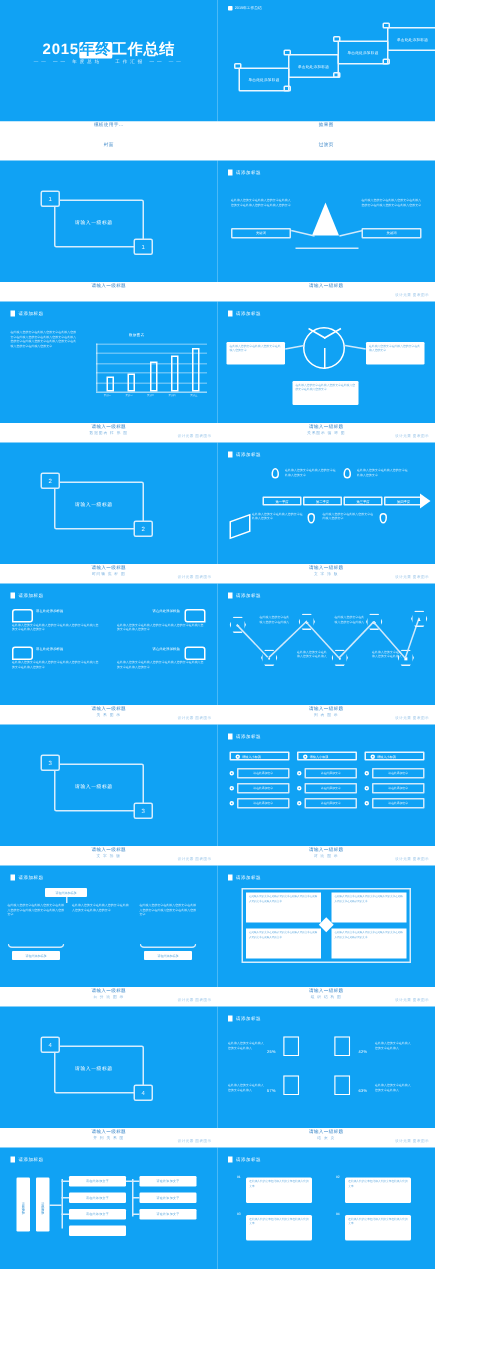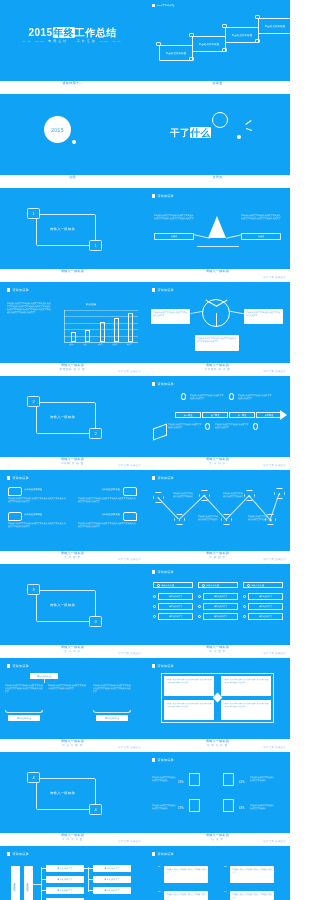--- a/index.html
+++ b/index.html
@@ -174,38 +174,20 @@
     <div class="cap">
         <div class="t">模板使用于…</div>
         <div class="s"></div>
       </div>
     <div class="cap">
         <div class="t">效果图</div>
         <div class="s"></div>
       </div>
   </div>
 
-  <div class="row">
-    <div class="slide">
-      <div class="circ2015" style="left:44px;top:22px;">
-        <span>2015</span>
-      </div>
-      <div class="dotsm" style="left:72px;top:46px;"></div>
-    </div>
-
-    <div class="slide">
-      <div class="bigcn" style="left:25px;top:33px;">
-        <span>干了</span><span class="inv">什么</span>
-      </div>
-      <div class="ring" style="left:67px;top:18px;width:16px;height:16px;"></div>
-      <div class="dotsm" style="left:92px;top:41px;"></div>
-      <div style="position:absolute;left:100px;top:28px;width:7px;height:1.2px;background:#fff;transform:rotate(-35deg);"></div>
-      <div style="position:absolute;left:101px;top:35px;width:6px;height:1.2px;background:#fff;transform:rotate(18deg);"></div>
-    </div>
-  </div>
 
   <div class="capstrip">
     <div class="cap">
         <div class="t">封面</div>
       </div>
     <div class="cap">
         <div class="t">过渡页</div>
       </div>
   </div>
 

